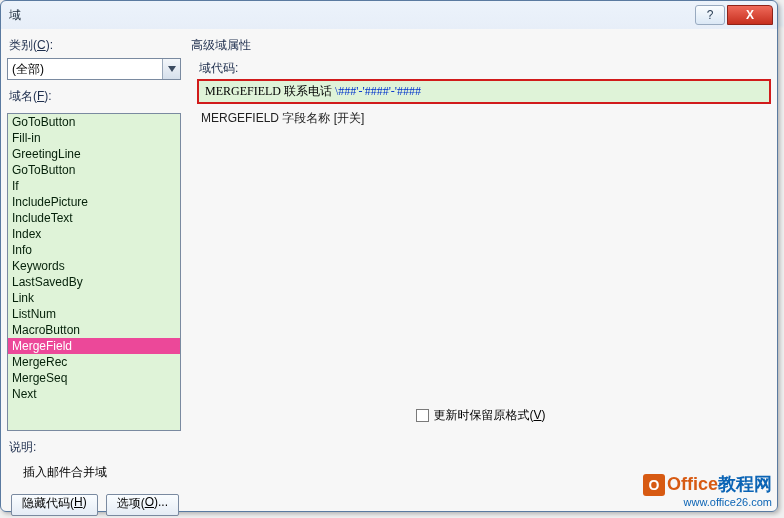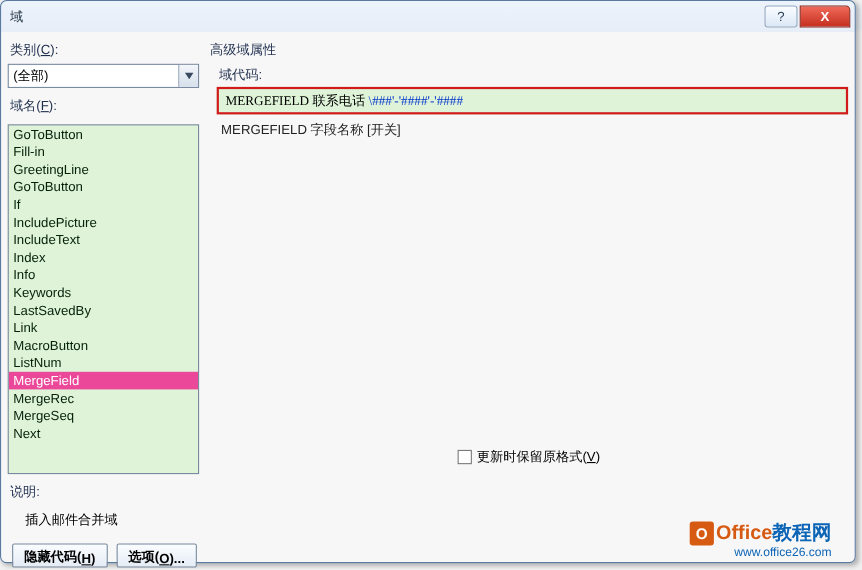--- a/index.html
+++ b/index.html
@@ -28,22 +28,22 @@
     .adv-head { color: #1e2e4d; margin: 2px 0 6px 0; }
     .sublbl { margin: 4px 0 2px 8px; color: #1e2e4d; }
     .codebox { margin: 2px 0 6px 6px; border: 2px solid #d11b1b; background: #dff3d8; padding: 2px 6px; font-family: "Microsoft YaHei", Tahoma; font-size: 12px; white-space: nowrap; overflow: hidden; }
     .codebox .tail { color: #0033cc; }
     .plain { margin: 4px 0 0 10px; color: #222; }
     .chkrow { display:flex; align-items:center; justify-content:center; margin-top: 280px; }
     .chk { width: 13px; height: 13px; border: 1px solid #7a7a7a; background:#fff; margin-right: 4px; }
     .desc { margin-top: 8px; }
     .descbody { padding: 4px 0 0 16px; height: 28px; }
     .btnrow { margin-top: 6px; display:flex; gap: 8px; padding-left: 4px; }
-    .btn { height: 22px; border: 1px solid #7a8aa0; background: linear-gradient(#fafdff,#e5ecf5); padding: 0 10px; display:flex; align-items:flex-end; border-radius: 2px; cursor: default; font-weight: bold; }
-    .watermark { position: absolute; right: 28px; bottom: 10px; font-family: Arial, sans-serif; }
+    .btn { height: 22px; border: 1px solid #7a8aa0; background: linear-gradient(#fafdff,#e5ecf5); padding: 0 10px; display:flex; align-items:flex-start; border-radius: 2px; cursor: default; }
+    .watermark { position: absolute; right: 12px; bottom: 10px; font-family: Arial, sans-serif; }
     .wm-badge { display:inline-flex; align-items:center; justify-content:center; width: 22px; height: 22px; background: #d75a12; color: #fff; font-weight: bold; border-radius: 3px; margin-right: 2px; font-size: 14px; }
     .wm1 { color: #d75a12; font-weight: bold; font-size: 18px; }
     .wm2 { color: #0b64b5; font-weight: bold; font-size: 18px; }
     .wm3 { display:block; color: #0b64b5; font-size: 11px; text-align: right; }
     ::-webkit-scrollbar { width: 16px; }
     ::-webkit-scrollbar-track { background: #eef1f6; border-left:1px solid #c6d0dd; }
     ::-webkit-scrollbar-thumb { background: linear-gradient(#dfe8f3,#c2d2e6); border:1px solid #9ab; border-radius:2px; }
     ::-webkit-scrollbar-button { height:16px; background:#e4ebf4; border:1px solid #9ab; }
   </style>
 </head>
@@ -88,22 +88,22 @@
             <div class="item">GreetingLine</div>
             <div class="item">GoToButton</div>
             <div class="item">If</div>
             <div class="item">IncludePicture</div>
             <div class="item">IncludeText</div>
             <div class="item">Index</div>
             <div class="item">Info</div>
             <div class="item">Keywords</div>
             <div class="item">LastSavedBy</div>
             <div class="item">Link</div>
+            <div class="item">ListNum</div>
             <div class="item">MacroButton</div>
-            <div class="item">ListNum</div>
             <div class="item sel">MergeField</div>
             <div class="item">MergeRec</div>
             <div class="item">MergeSeq</div>
             <div class="item">Next</div>
           </div>
       </div>
 
       <div class="right">
         <div class="adv-head">高级域属性</div>
         <div class="sublbl">域代码:</div>

